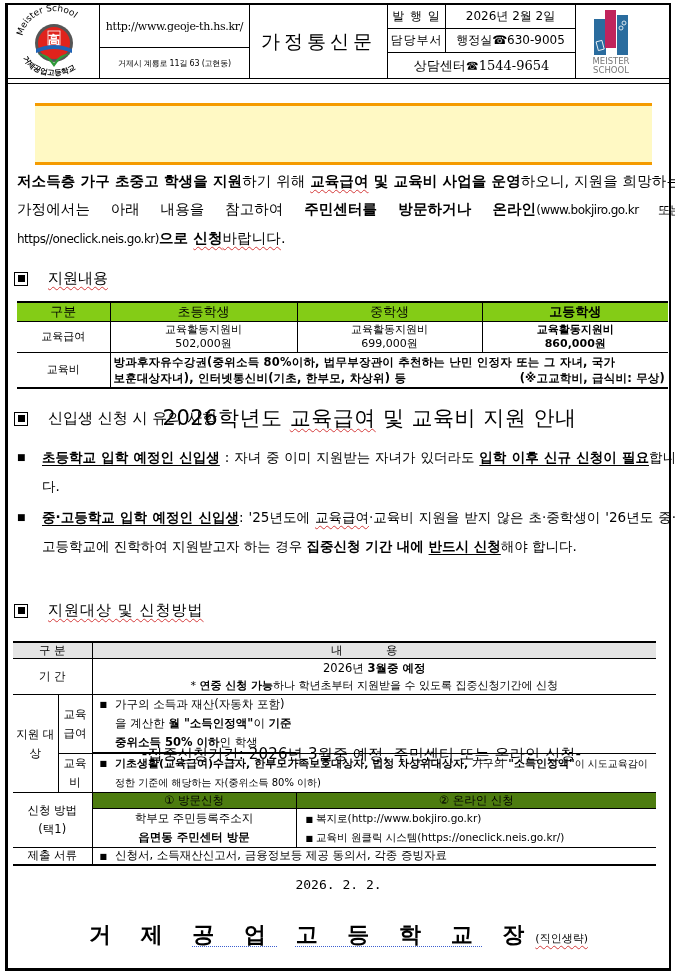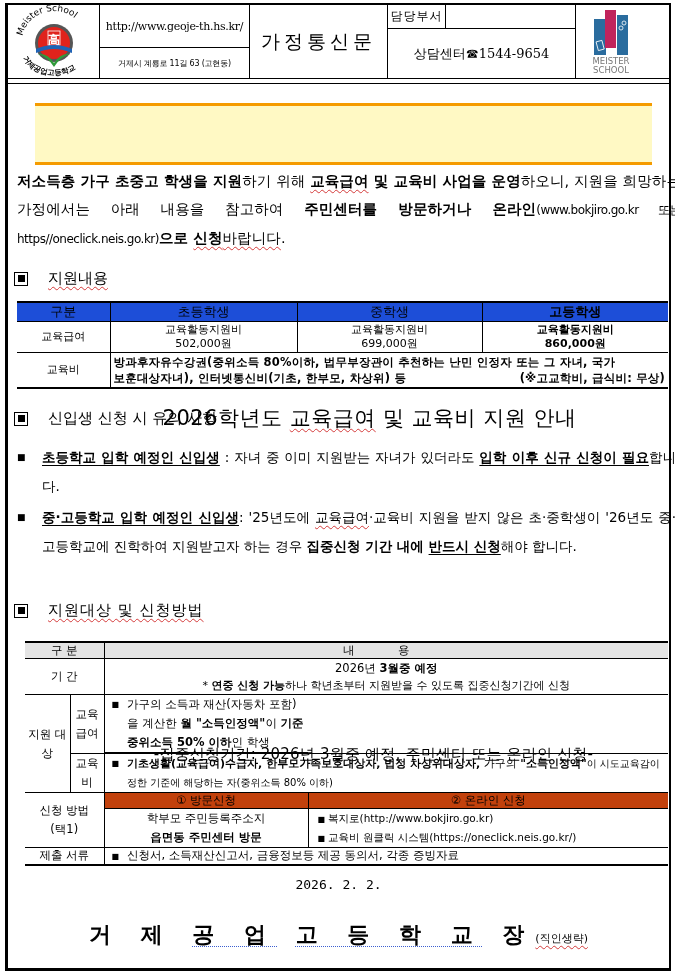--- a/index.html
+++ b/index.html
@@ -51,42 +51,42 @@
   .intro .small { font-size: 12px; letter-spacing: -0.5px; }
 
   
   .sec-head { position: absolute; left: 6px; font-size: 15px; display: flex; align-items: center; gap: 20px; }
   .boxicon { width: 14px; height: 14px; border: 1.5px solid #000; display: inline-flex; align-items: center; justify-content: center; }
   .boxicon::after { content: ""; width: 7px; height: 7px; background: #000; display: block; }
 
   
   table { border-collapse: collapse; }
   .t1 { position: absolute; left: 9px; top: 296px; width: 651px; font-size: 11px; }
-  .t1 th { background: #1d4ed8; font-weight: normal; font-size: 13px; height: 19px; border-left: 1px solid #000; border-right: 1px solid #000; border-top: 2px solid #000; border-bottom: 1px solid #000; }
+  .t1 th { background: #84cc16; font-weight: normal; font-size: 13px; height: 19px; border-left: 1px solid #000; border-right: 1px solid #000; border-top: 2px solid #000; border-bottom: 1px solid #000; }
   .t1 td { border: 1px solid #000; text-align: center; line-height: 14px; padding: 1px 3px; }
   .t1 tr:last-child td { border-bottom: 2px solid #000; }
   .t1 th:first-child, .t1 td:first-child { border-left: none; }
   .t1 th:last-child, .t1 td:last-child { border-right: none; font-weight: bold; }
   .t1 td.left { text-align: left; font-size: 11.5px; line-height: 16px; letter-spacing: 0.2px; }
 
   
   .notes { position: absolute; left: 6px; top: 438px; width: 662px; font-size: 13.5px; line-height: 28.5px; }
   .note { position: relative; padding-left: 28px; text-align: justify; }
   .note .bullet { position: absolute; left: 3px; top: 0; font-size: 9px; }
   .note u { text-underline-offset: 3px; }
 
   
-  .t2 { position: absolute; left: 17px; top: 636px; width: 643px; font-size: 11.5px; }
+  .t2 { position: absolute; left: 5px; top: 636px; width: 643px; font-size: 11.5px; }
   .t2 td, .t2 th { border: 1px solid #000; text-align: center; padding: 0 3px; }
   .t2 th { background: #e4e4e4; font-weight: normal; height: 16px; border-top: 2px solid #000; }
   .t2 tr.last td { border-bottom: 2px solid #000; }
   .t2 th:first-child, .t2 td.c0 { border-left: none; }
   .t2 th:last-child, .t2 td.cl { border-right: none; }
   .t2 .left { text-align: left; }
-  .t2 .gray { background: #c2410c; }
+  .t2 .gray { background: #4d7c0f; }
   .t2 .bul { font-size: 8px; padding: 0 8px 0 4px; }
 
   .footer-date { position: absolute; left: 0; top: 872px; width: 661px; text-align: center; font-family: "DejaVu Sans Mono", "Liberation Mono", monospace; font-size: 13px; }
   .footer-sign { position: absolute; left: 0; top: 915px; width: 661px; text-align: center; font-family: "DejaVu Serif", "Liberation Serif", serif; font-size: 22px; font-weight: bold; letter-spacing: 11px; }
   .footer-sign .seal { font-size: 11px; font-weight: normal; letter-spacing: 0; font-family: "DejaVu Sans", sans-serif; }
 </style>
 </head>
 <body>
 
 <div class="frame">
@@ -109,21 +109,26 @@
         <text font-size="7.5" font-family="DejaVu Sans, sans-serif" font-weight="bold" fill="#000"><textPath href="#arcB" startOffset="8%">거제공업고등학교</textPath></text>
       </svg>
     </div>
     <div class="h-addr">
       <div class="url">http://www.geoje-th.hs.kr/</div>
       <div class="street">거제시 계룡로 11길 63 (고현동)</div>
     </div>
     <div class="h-title">가정통신문</div>
     <div class="h-info">
       <div class="row">
+        <div class="lab">발 행 일</div>
+        <div class="val">2026년 2월 2일</div>
+      </div>
+      <div class="row">
         <div class="lab">담당부서</div>
+        <div class="val">행정실☎630-9005</div>
       </div>
       <div class="row">
         <div class="full">상담센터☎1544-9654</div>
       </div>
     </div>
     <div class="h-ms">
       <svg width="70" height="74" viewBox="0 0 70 74">
         <rect x="18" y="14" width="12" height="36" fill="#2a6c9e"></rect>
         <rect x="29" y="5" width="11" height="38" fill="#c0245c"></rect>
         <rect x="41" y="10" width="11" height="40" fill="#2a6c9e"></rect>

